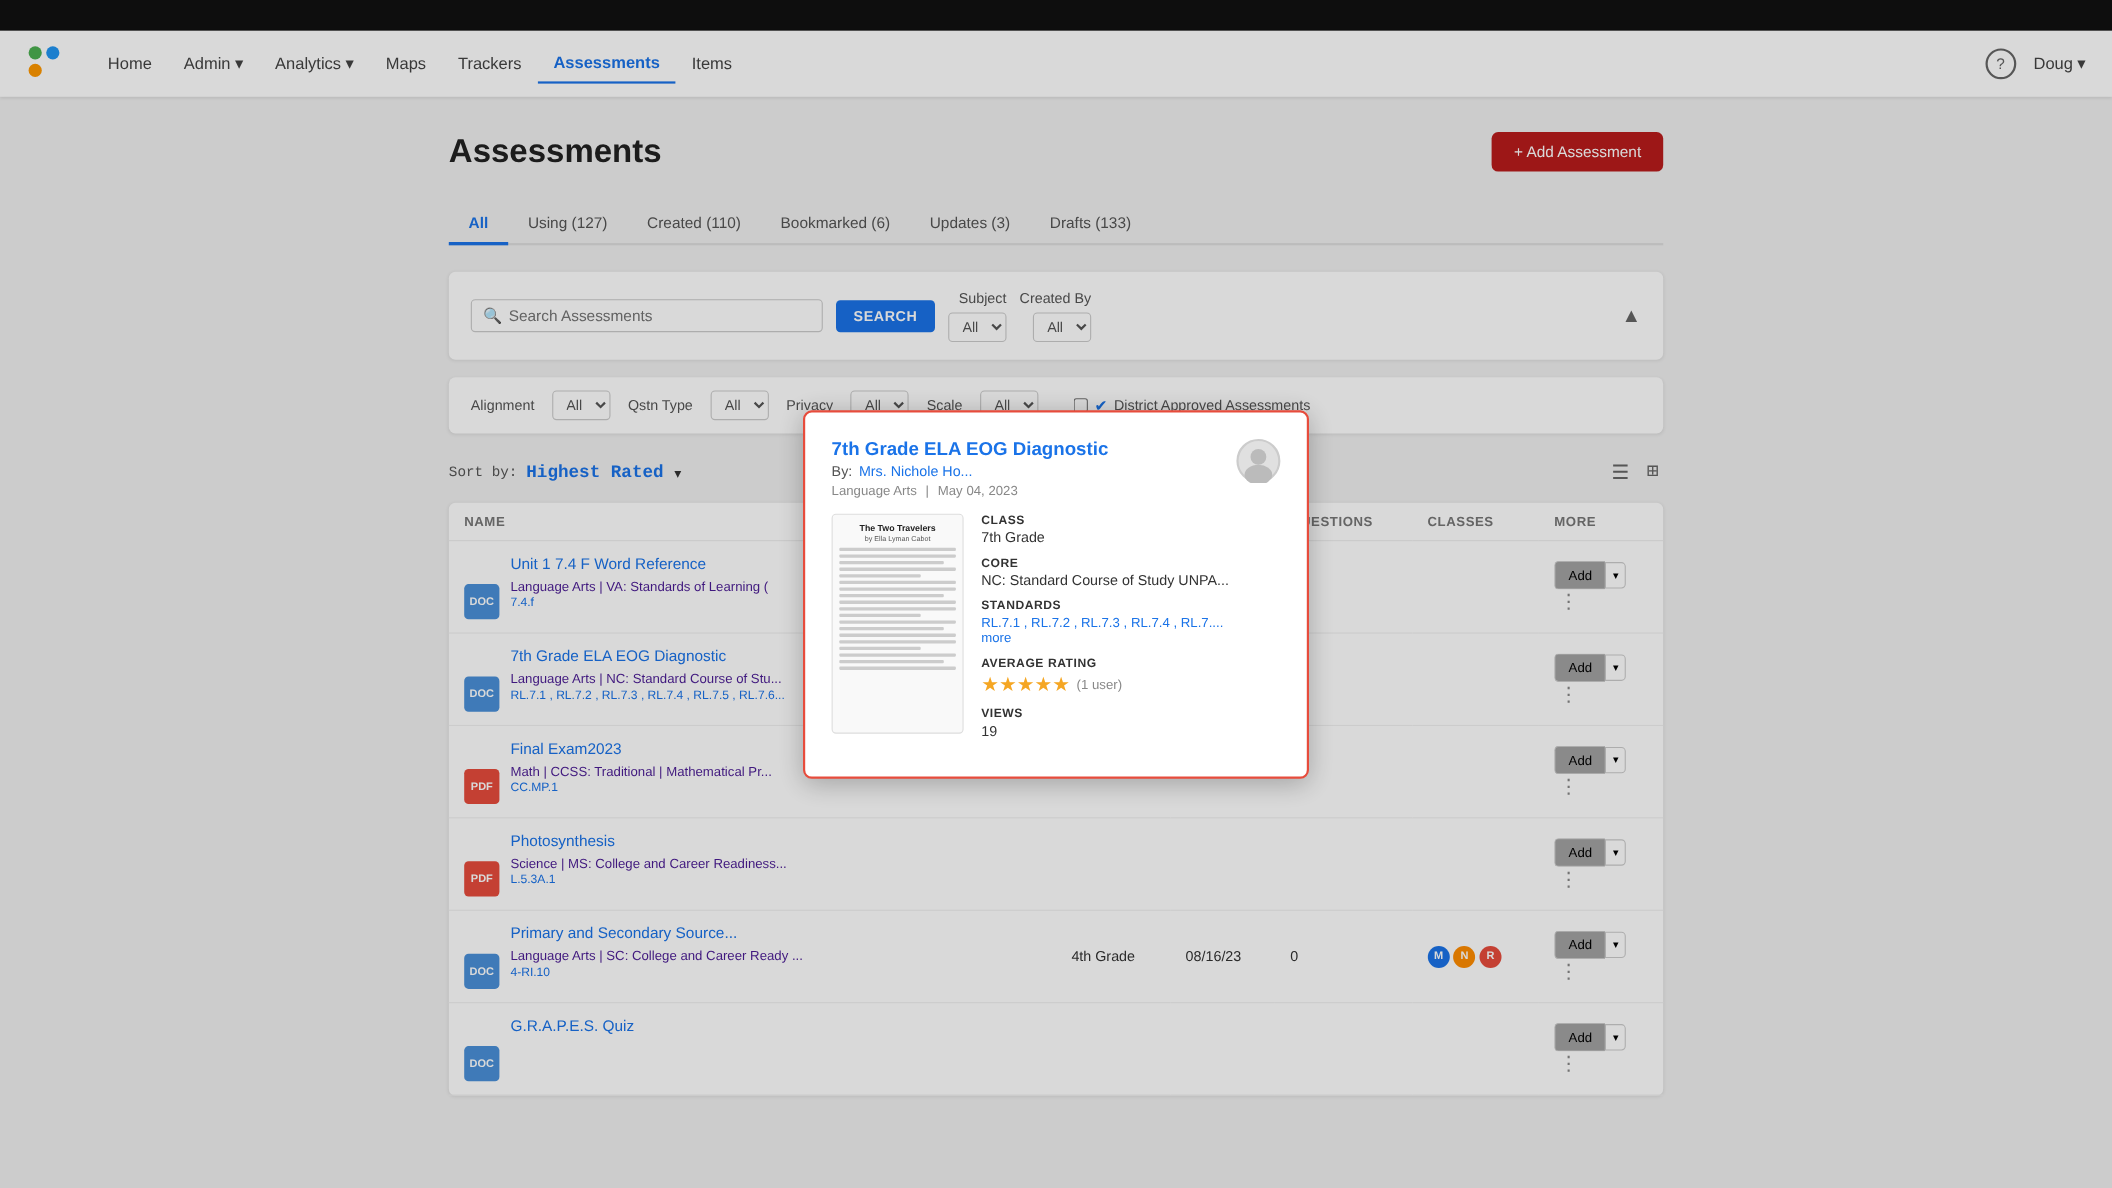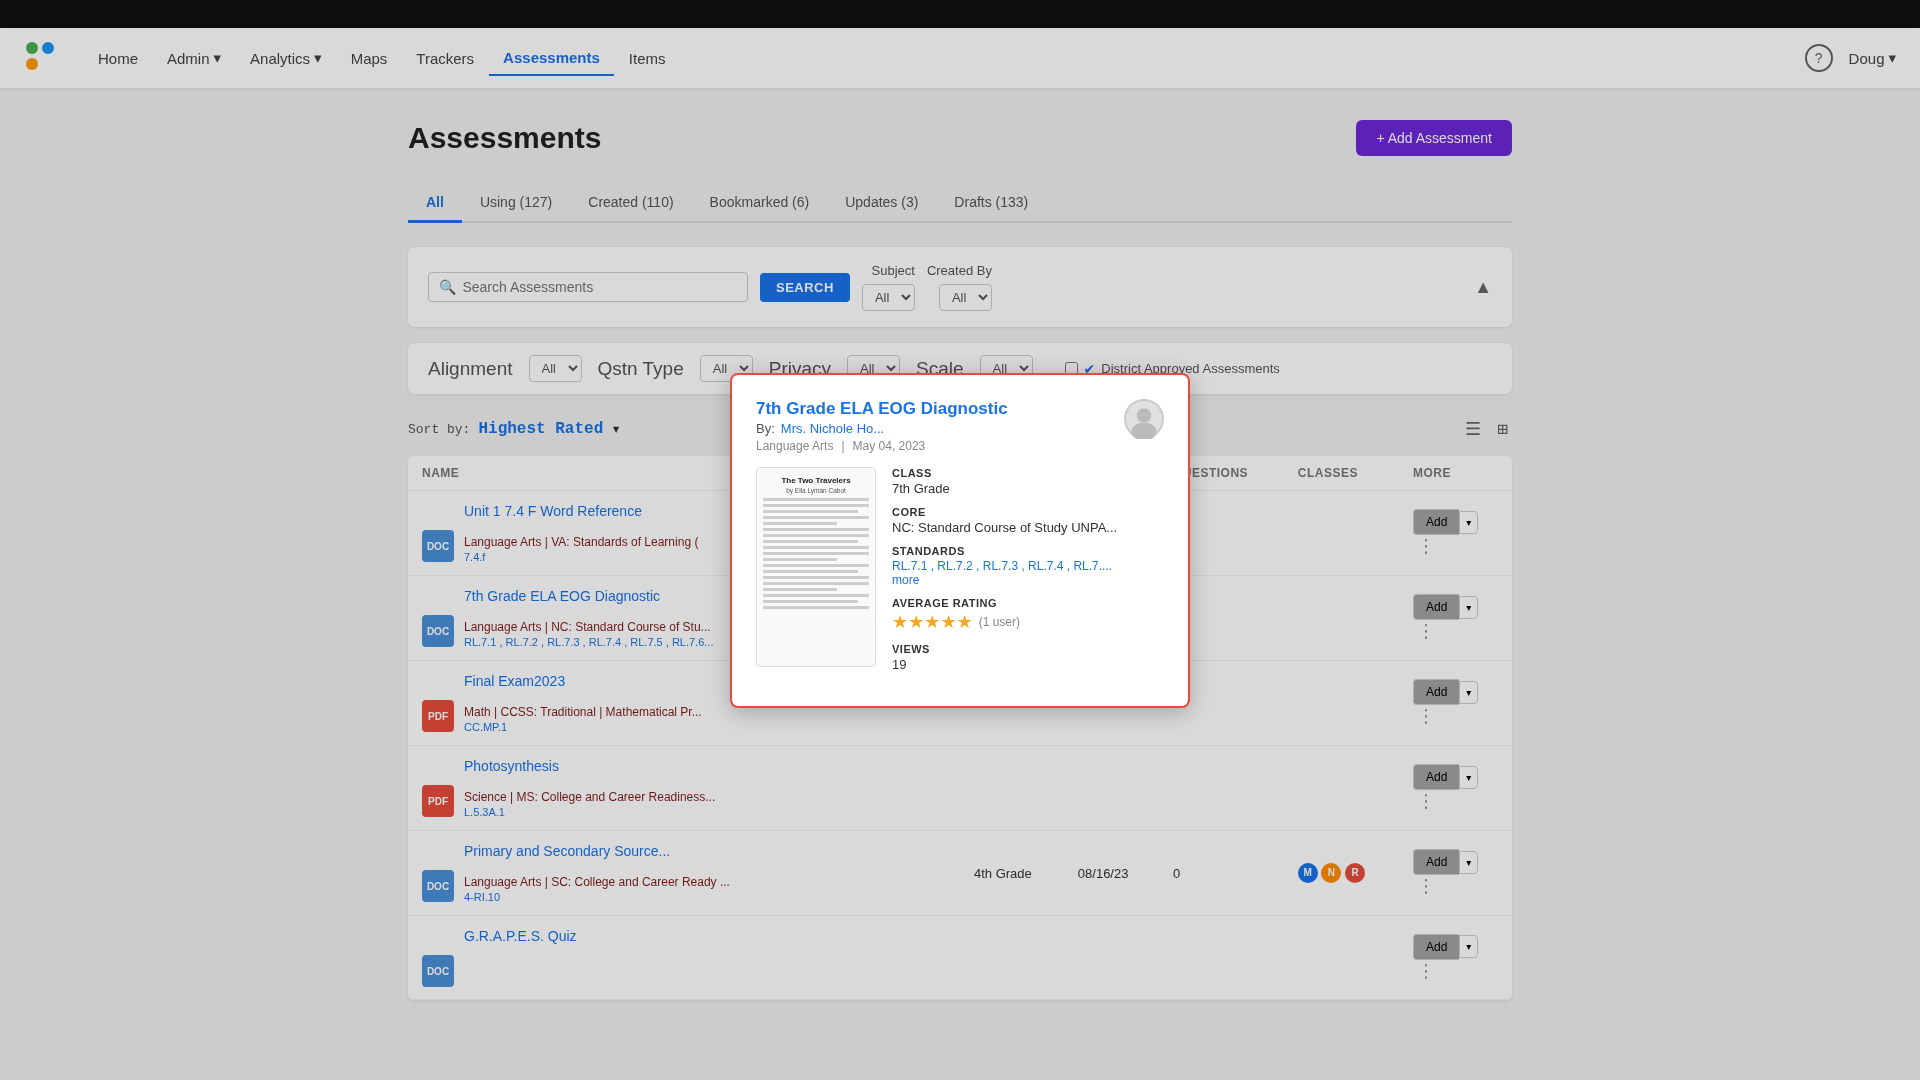--- a/index.html
+++ b/index.html
@@ -62,21 +62,21 @@
     }
 
     .page-header {
       display: flex;
       align-items: center;
       justify-content: space-between;
       margin-bottom: 28px;
     }
     .page-title { font-size: 30px; font-weight: 600; color: #222; }
     .add-btn {
-      background: #6d28d9;
+      background: #b91c1c;
       color: #fff;
       border: none;
       border-radius: 6px;
       padding: 10px 20px;
       font-size: 14px;
       cursor: pointer;
       display: flex;
       align-items: center;
       gap: 6px;
       font-weight: 500;
@@ -166,21 +166,21 @@
     .filter-row2 {
       display: flex;
       align-items: center;
       gap: 16px;
       margin-bottom: 20px;
       background: #fff;
       padding: 12px 20px;
       border-radius: 6px;
       box-shadow: 0 1px 3px rgba(0,0,0,0.08);
     }
-    .filter-label { font-size: 19px; color: #555; }
+    .filter-label { font-size: 13px; color: #555; }
     .checkbox-wrap {
       display: flex;
       align-items: center;
       gap: 6px;
       font-size: 13px;
       color: #555;
       margin-left: 16px;
     }
 
     
@@ -204,21 +204,21 @@
       font-weight: 600;
       color: #777;
       text-transform: uppercase;
       padding: 10px 14px;
       border-bottom: 1px solid #eee;
       letter-spacing: 0.5px;
     }
     .assessment-table td { padding: 12px 14px; border-bottom: 1px solid #f0f0f0; font-size: 13px; vertical-align: middle; }
     .row-icon { width: 32px; height: 32px; border-radius: 4px; display: flex; align-items: center; justify-content: center; font-size: 10px; font-weight: 700; color: #fff; flex-shrink: 0; margin-top: 27px; }
     .row-name { font-size: 14px; font-weight: 500; color: #1a73e8; cursor: pointer; }
-    .row-sub { font-size: 12px; color: #7f1d1d; margin-top: 16px; }
+    .row-sub { font-size: 12px; color: #4c1d95; margin-top: 6px; }
     .row-tags { font-size: 11px; color: #1a73e8; margin-top: 2px; }
     .add-dropdown { display: flex; align-items: center; }
     .add-dropdown-btn {
       background: #a3a3a3;
       border: 1px solid #ccc;
       border-right: none;
       border-radius: 4px 0 0 4px;
       padding: 5px 12px;
       font-size: 12px;
       cursor: pointer;

